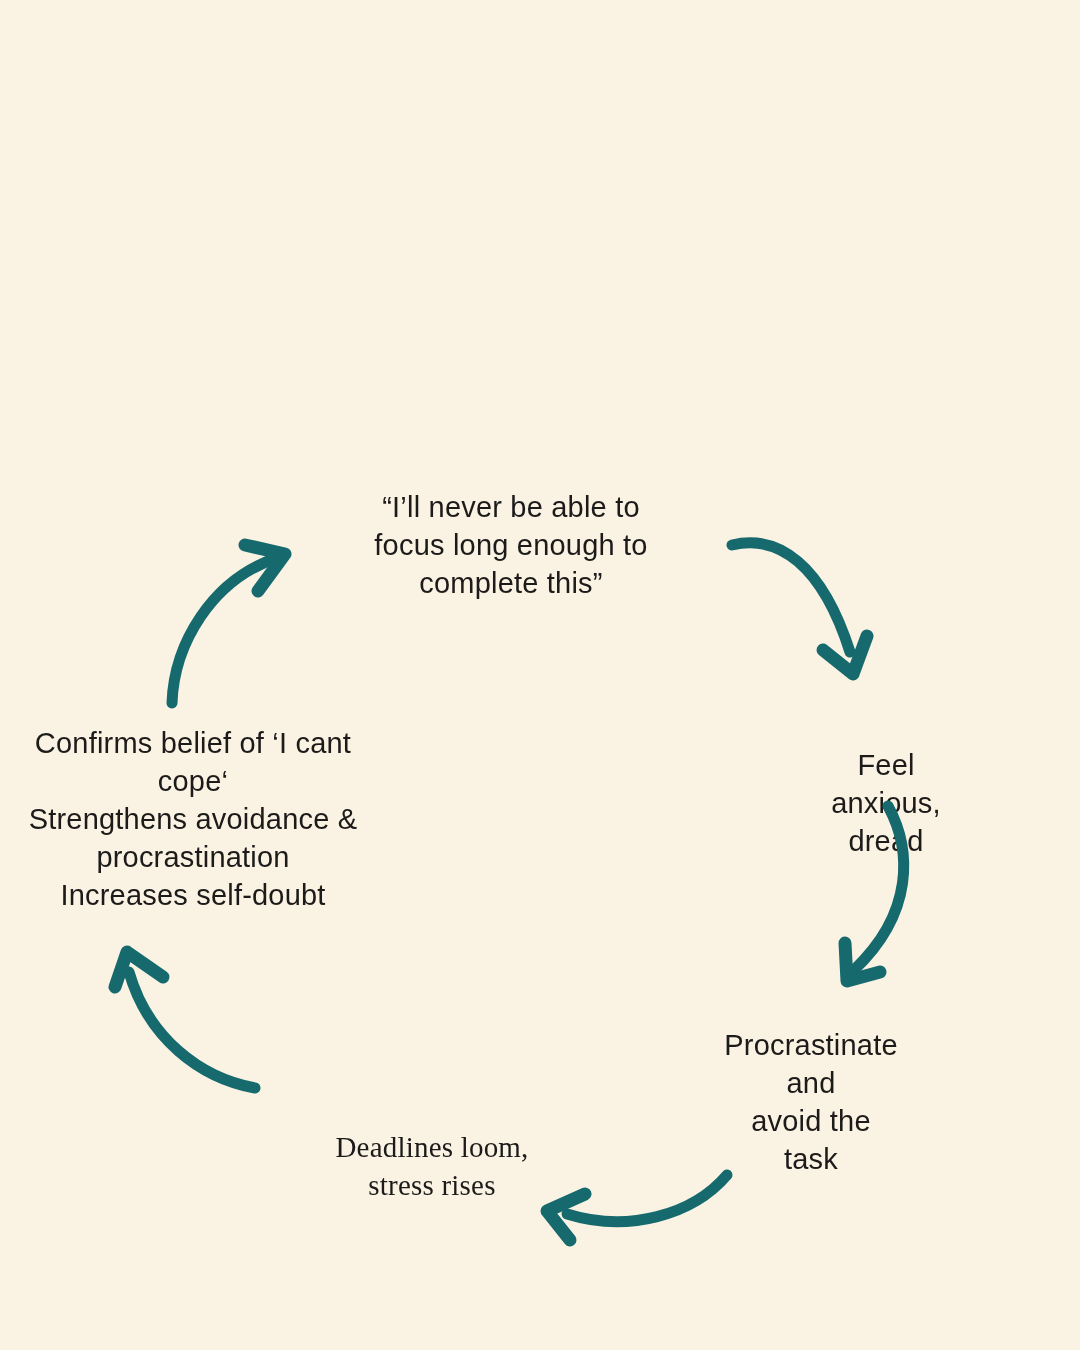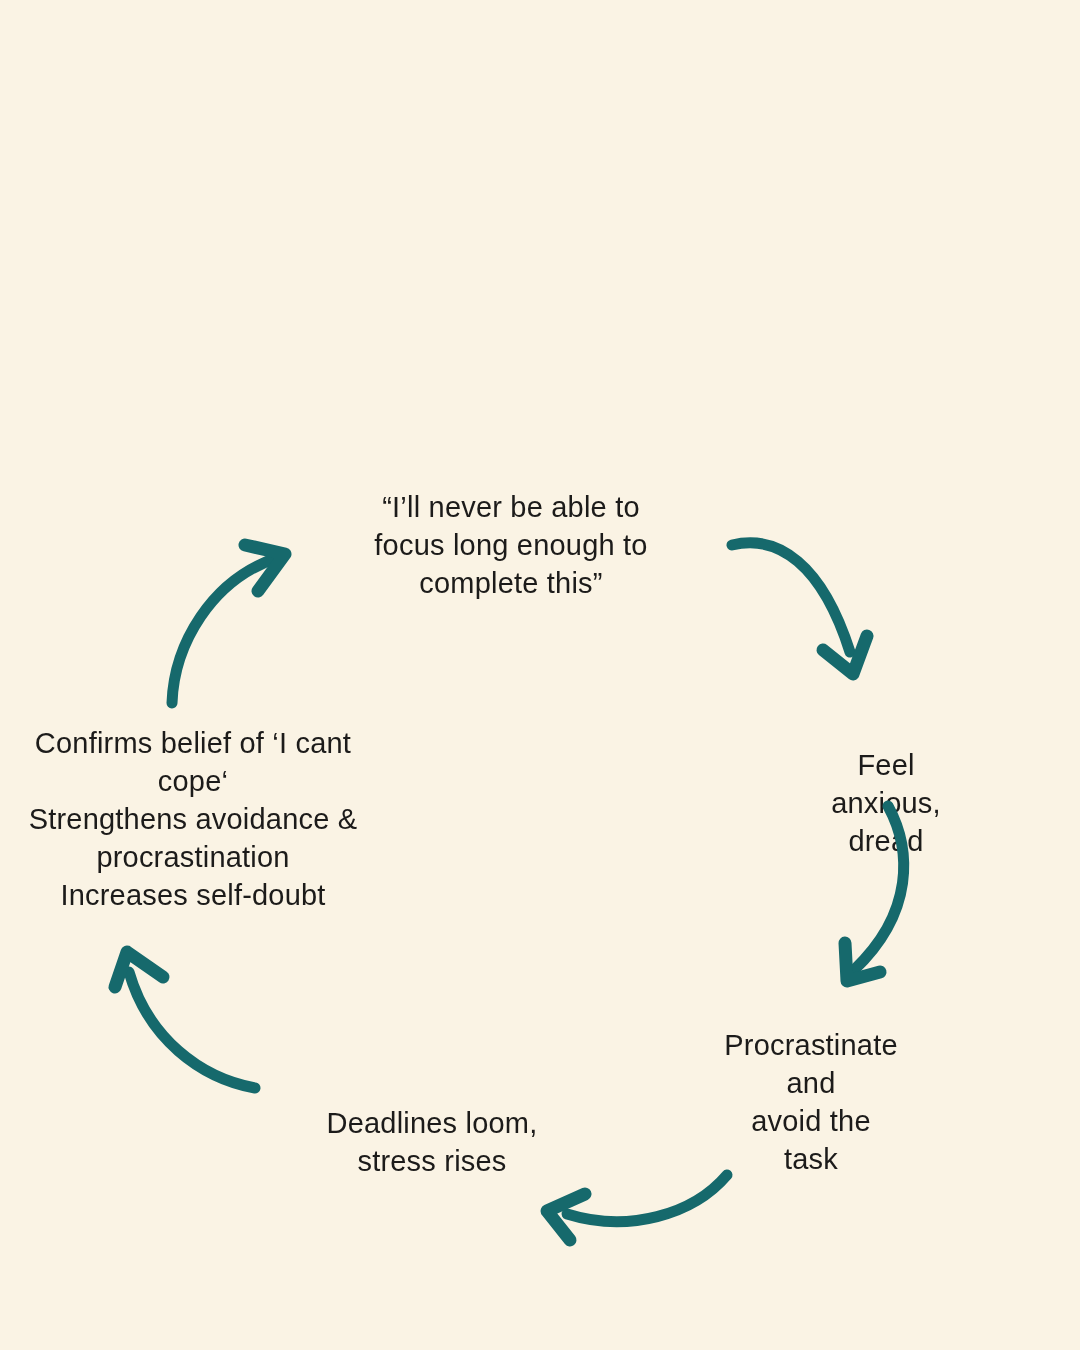--- a/index.html
+++ b/index.html
@@ -47,21 +47,21 @@
 
   <div class="node" style="left:511px; top:488px;">“I’ll never be able to
 focus long enough to
 complete this”</div>
 
   <div class="node" style="left:811px; top:1026px;">Procrastinate and
 avoid the task</div>
 
   <div class="node" style="left:886px; top:746px;">Feel anxious, dread</div>
 
-  <div class="node" style="left:432px; top:1104px;">Deadlines loom,
+  <div class="node" style="left:432px; top:1128px;font-family:Liberation Serif, serif;">Deadlines loom,
 stress rises</div>
 
   <div class="node" style="left:193px; top:724px;">Confirms belief of ‘I cant
 cope‘
 Strengthens avoidance &amp;
 procrastination
 Increases self-doubt</div>
 
   <svg class="arrow" style="left:720px; top:530px;" width="160" height="155" viewBox="0 0 160 155">
     <path class="shaft" d="M 12 15 C 58 4, 102 34, 130 122"></path>

